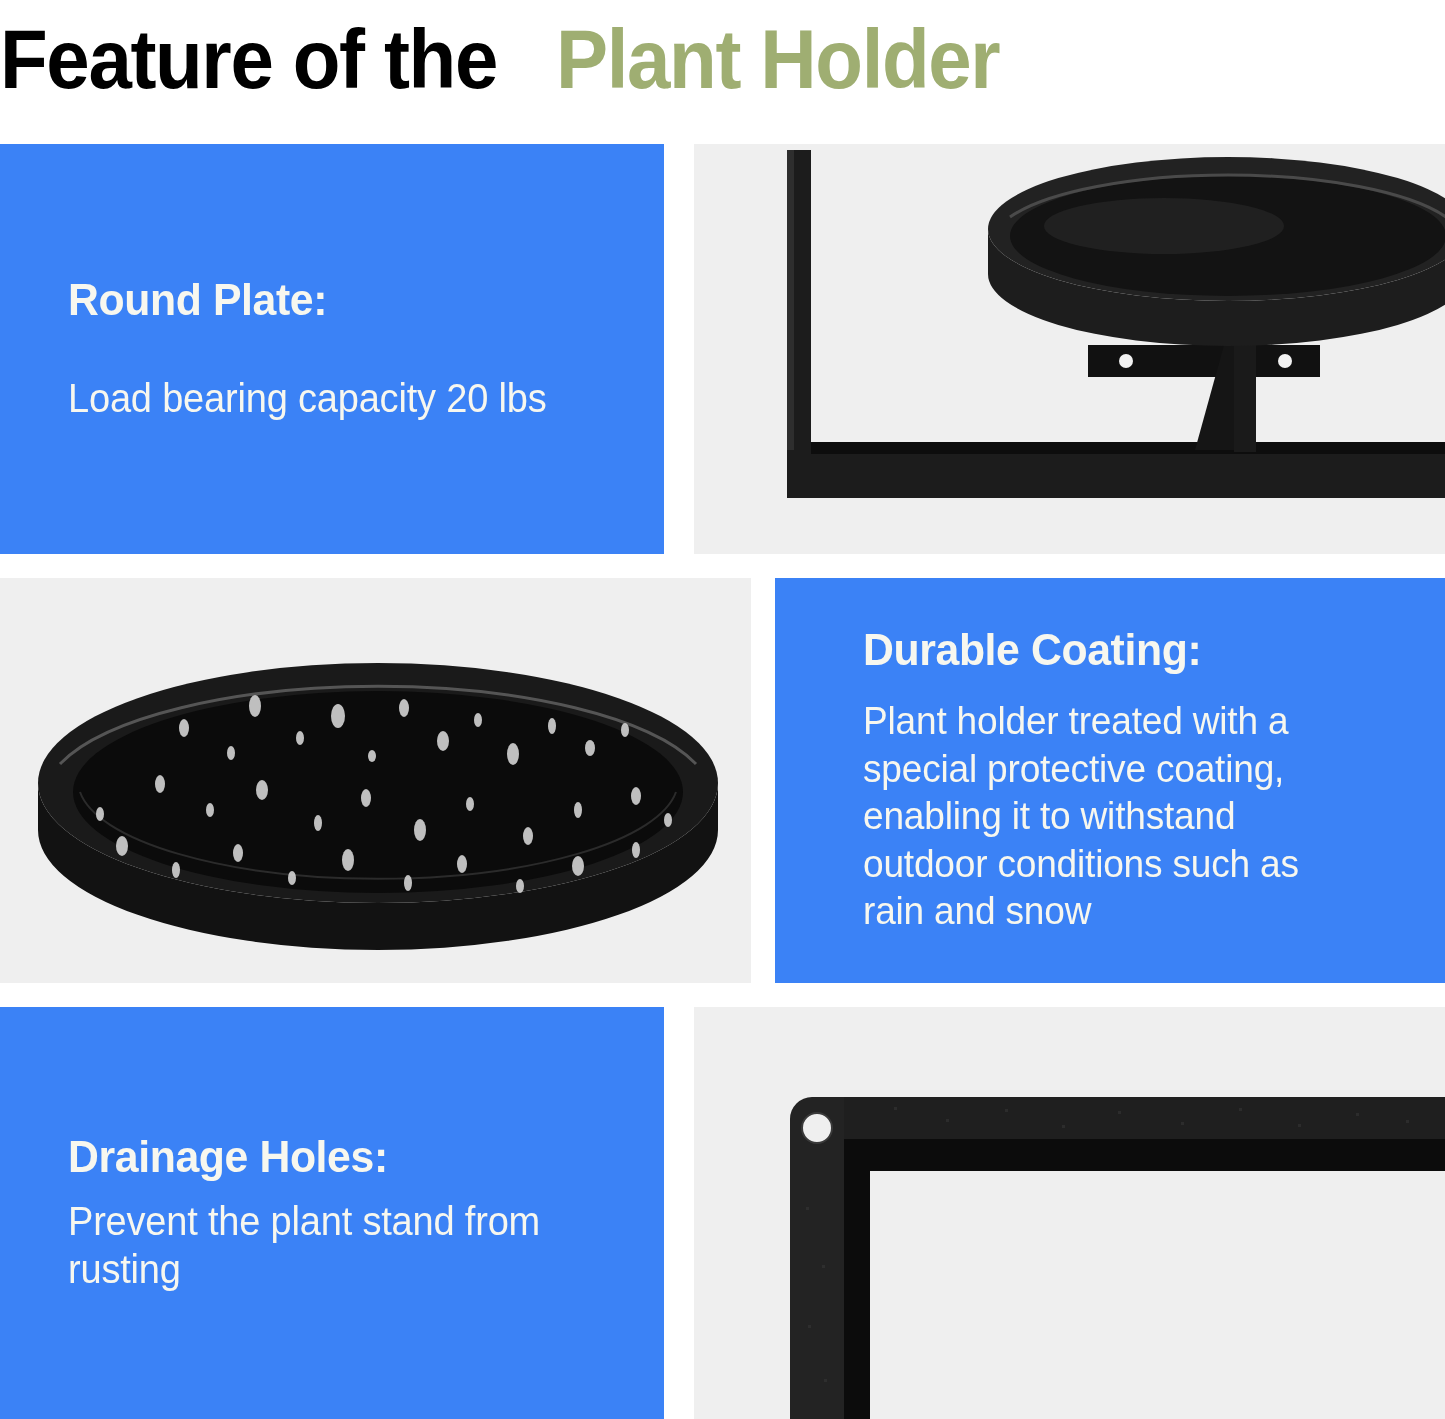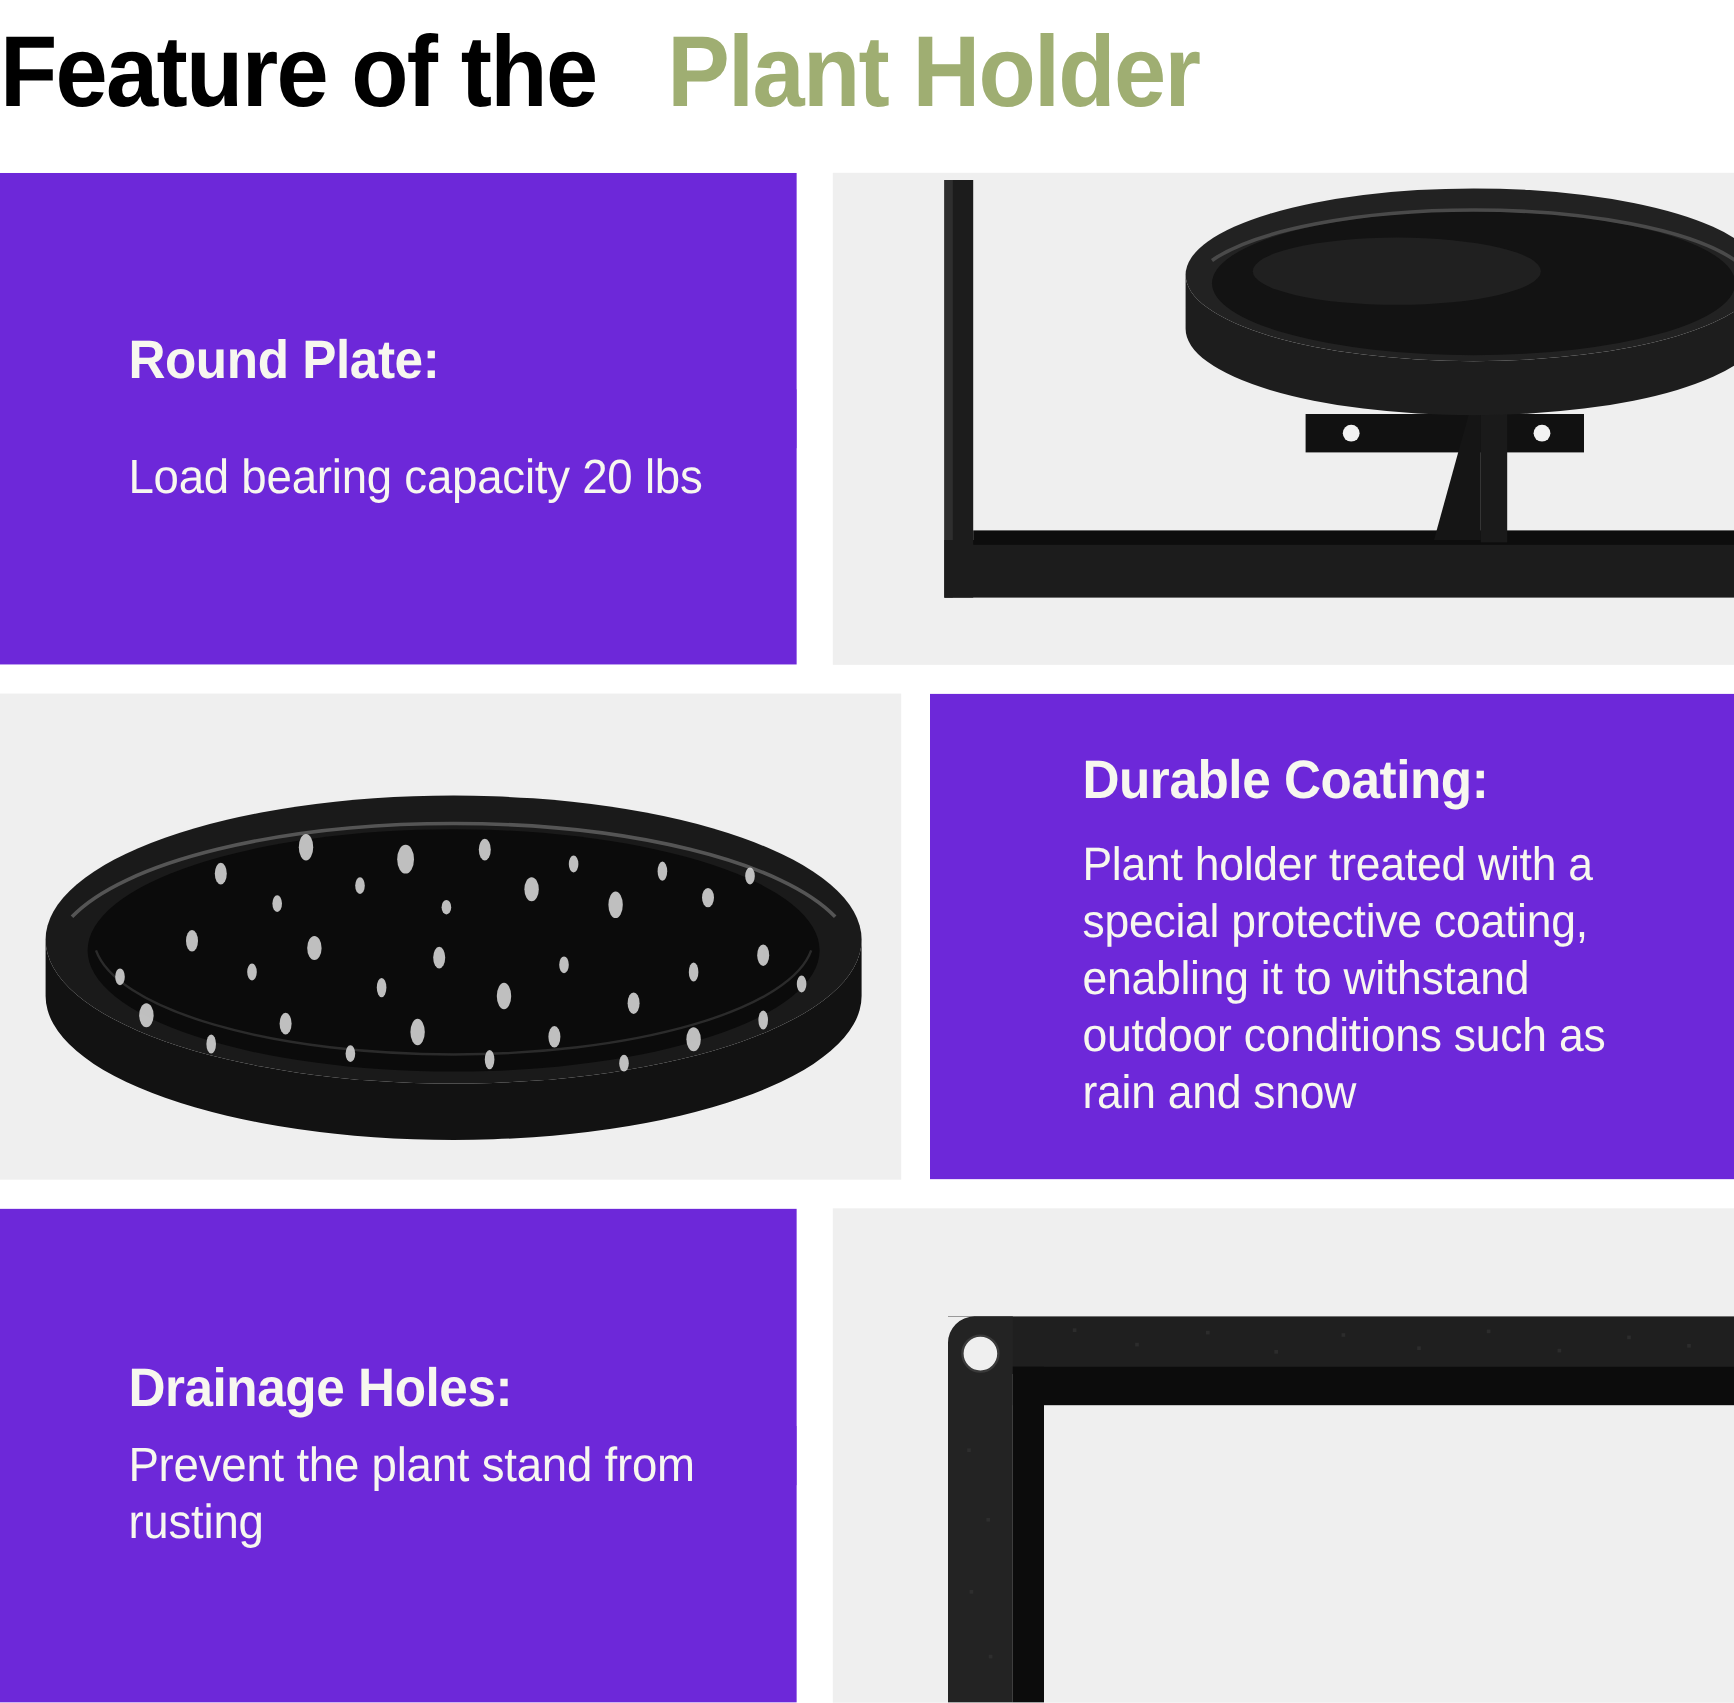--- a/index.html
+++ b/index.html
@@ -44,25 +44,24 @@
   .row { position: absolute; left: 0; width: 1445px; }
   #row-1 { top: 144px;  height: 410px; }
   #row-2 { top: 578px;  height: 405px; }
   #row-3 { top: 1007px; height: 412px; }
 
   
   .panel-green {
     position: absolute;
     top: 0;
     height: 100%;
-    background: #6d28d9;
+    background: #3b82f6;
     display: flex;
     flex-direction: column;
     justify-content: center;
-    padding-left: 39px;
   }
 
   
   .panel-green.point-right {
     left: 0;
     width: 664px;
     clip-path: polygon(
       0 0, 100% 0,
       100% 44%, calc(100% + 24px) 50%, 100% 56%,
       100% 100%, 0 100%);

